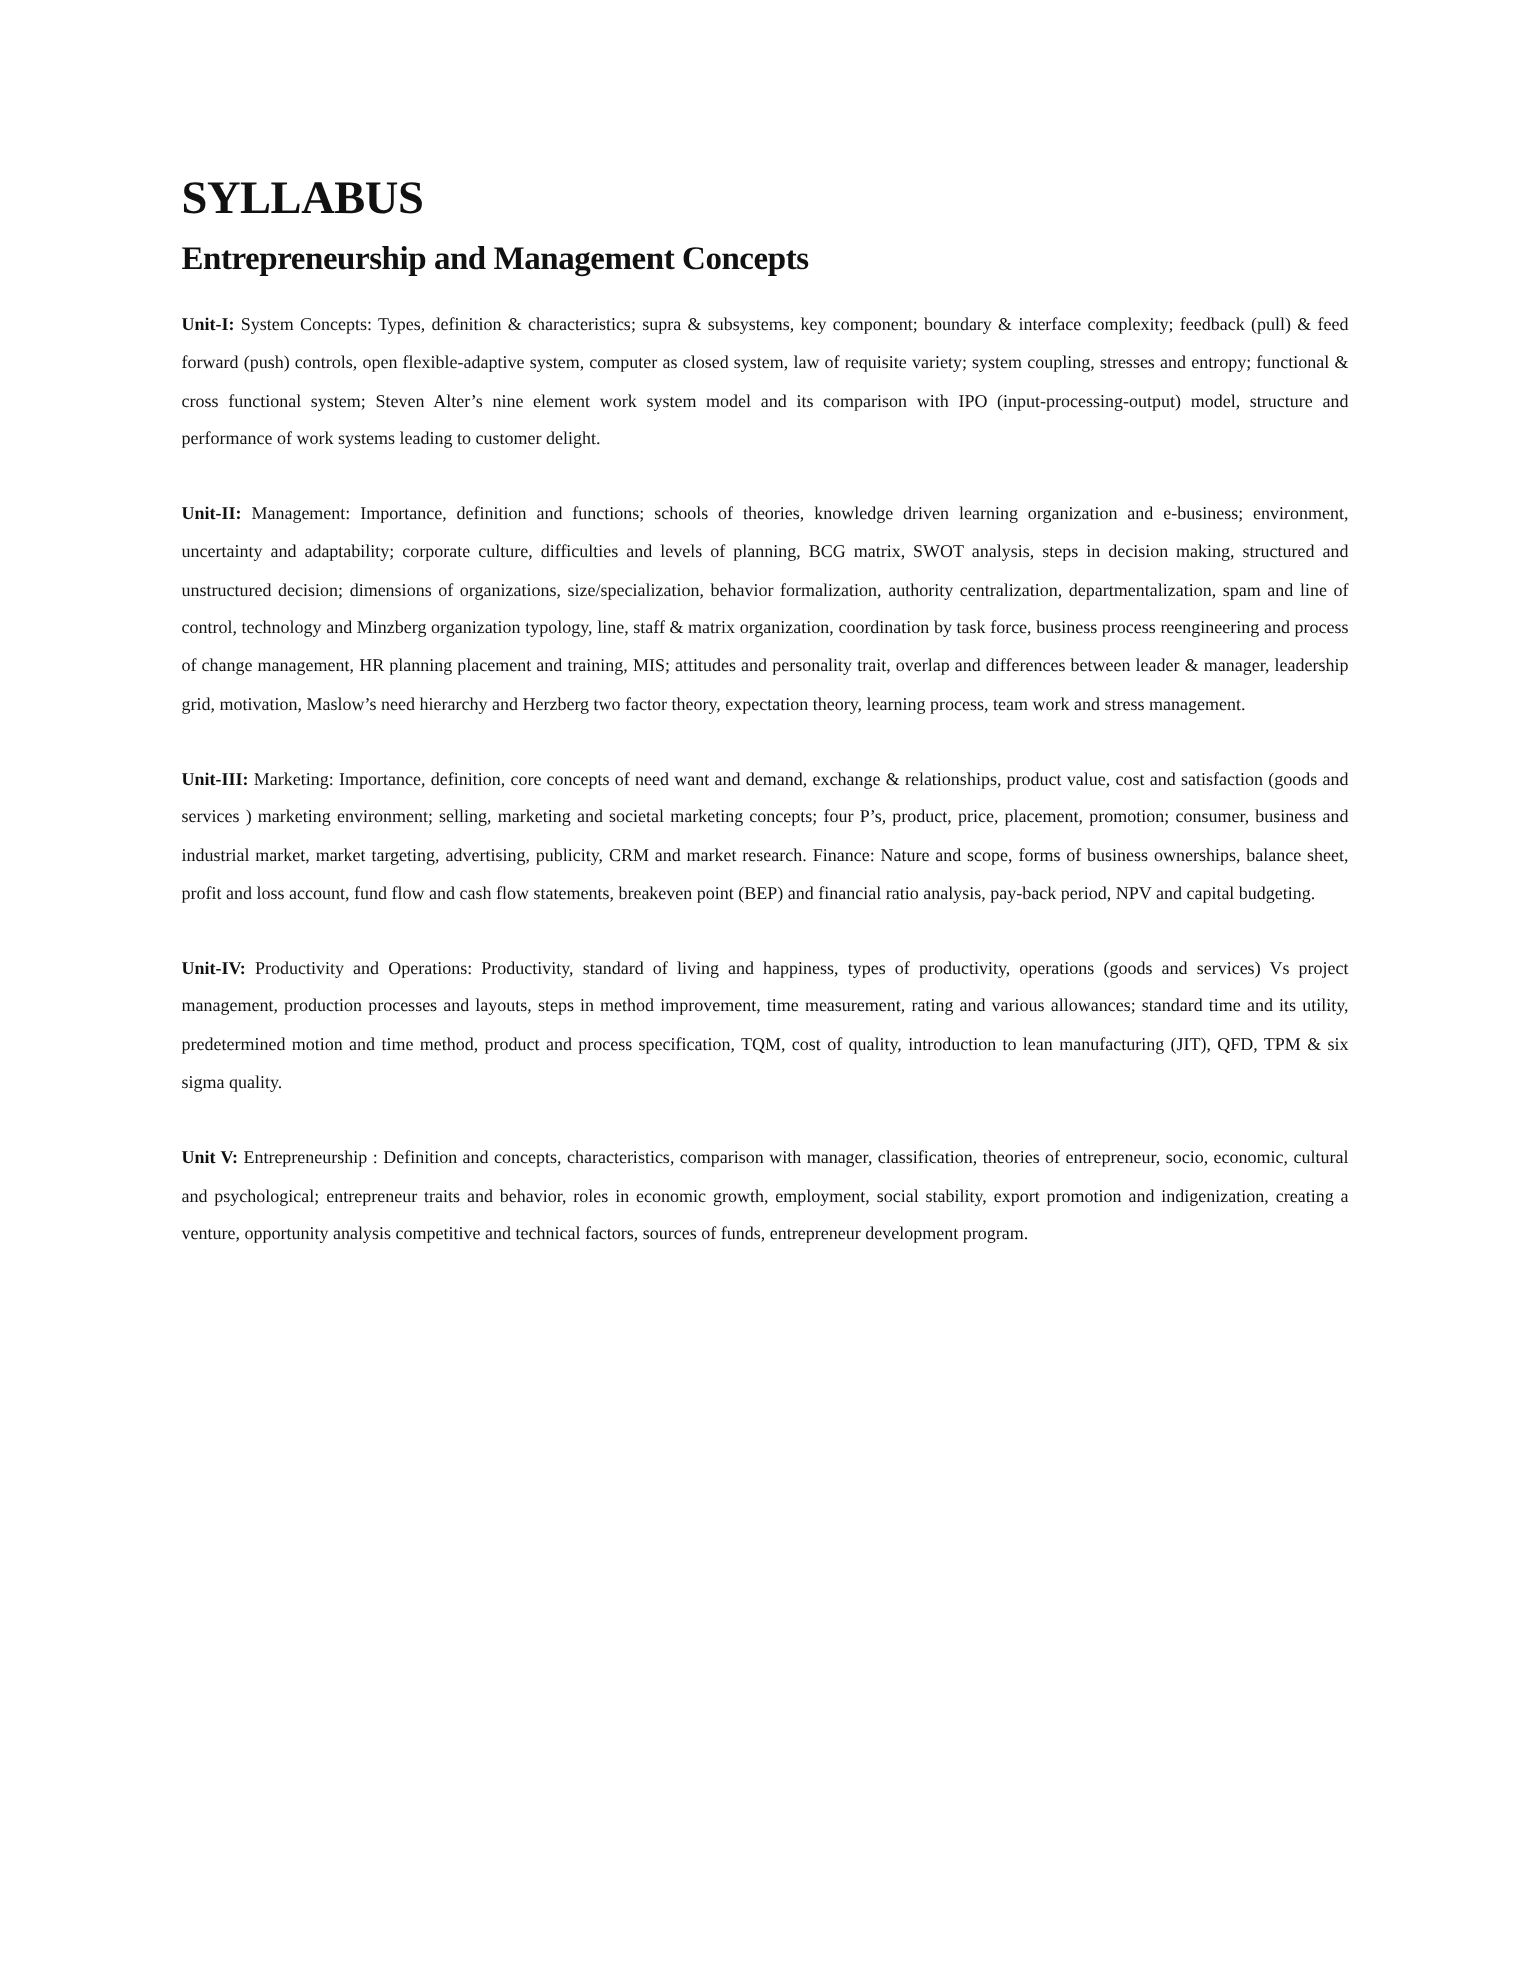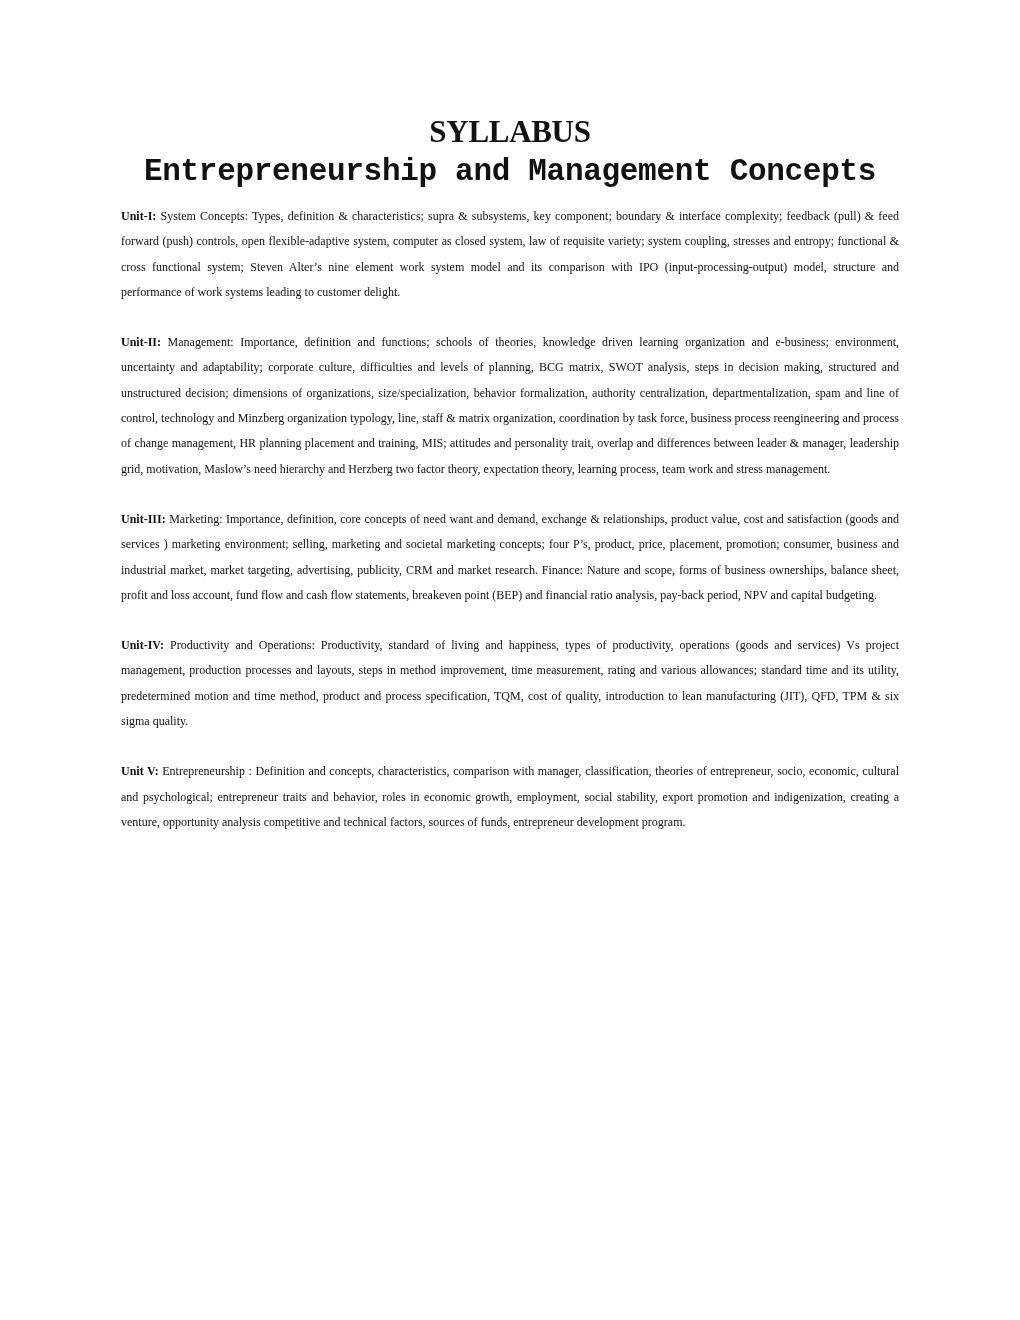--- a/index.html
+++ b/index.html
@@ -15,31 +15,29 @@
       font-family: "Liberation Serif", "DejaVu Serif", serif;
       color: #111111;
     }
     .page {
       position: absolute;
       left: 121px;
       top: 112px;
       width: 778px;
     }
     .title {
-      text-align: center;
       font-weight: bold;
       font-size: 31px;
       line-height: 40px;
       margin: 0;
       letter-spacing: -0.3px;
     }
     .title.sub {
-      font-size: 31px;
+      font-size: 22px;
       margin-bottom: 12px;
-      font-family: Liberation Mono, monospace;
     }
     .unit {
       margin: 0 0 25px 0;
       font-size: 12px;
       line-height: 25.3px;
       text-align: justify;
       text-align-last: left;
     }
     .unit-label {
       font-weight: bold;

